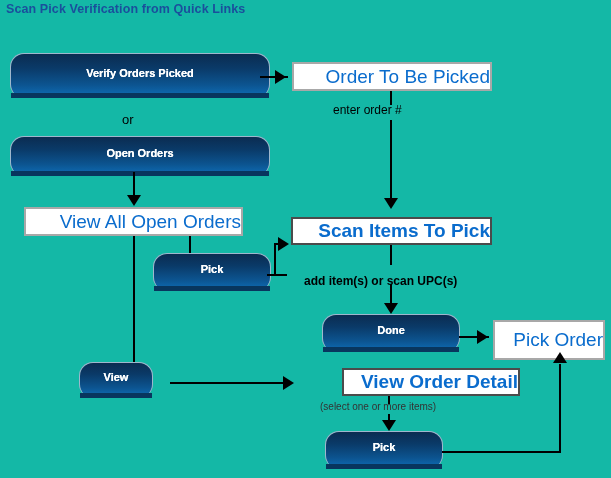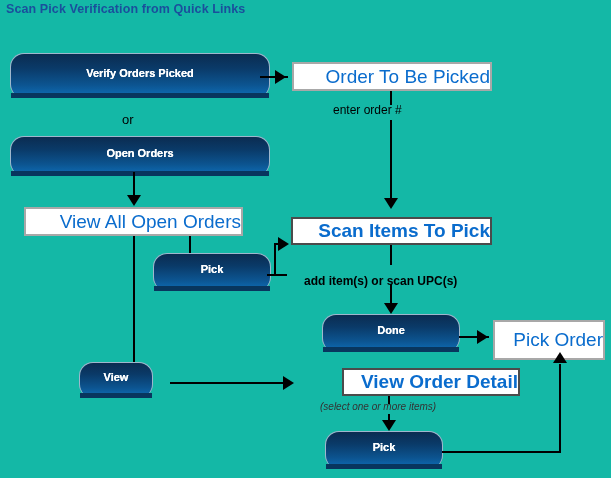--- a/index.html
+++ b/index.html
@@ -87,21 +87,20 @@
   .screen.dark  { border: 2px solid #4b4b4b; font-weight: bold; }
 
   
   .caption {
     position: absolute;
     color: #000000;
     white-space: nowrap;
   }
   .caption.small {
     color: #333333;
-    font-style: italic;
   }
 
   
   .line-h, .line-v {
     position: absolute;
     background: #000000;
   }
   .line-h { height: 2px; }
   .line-v { width: 2px; }
 

